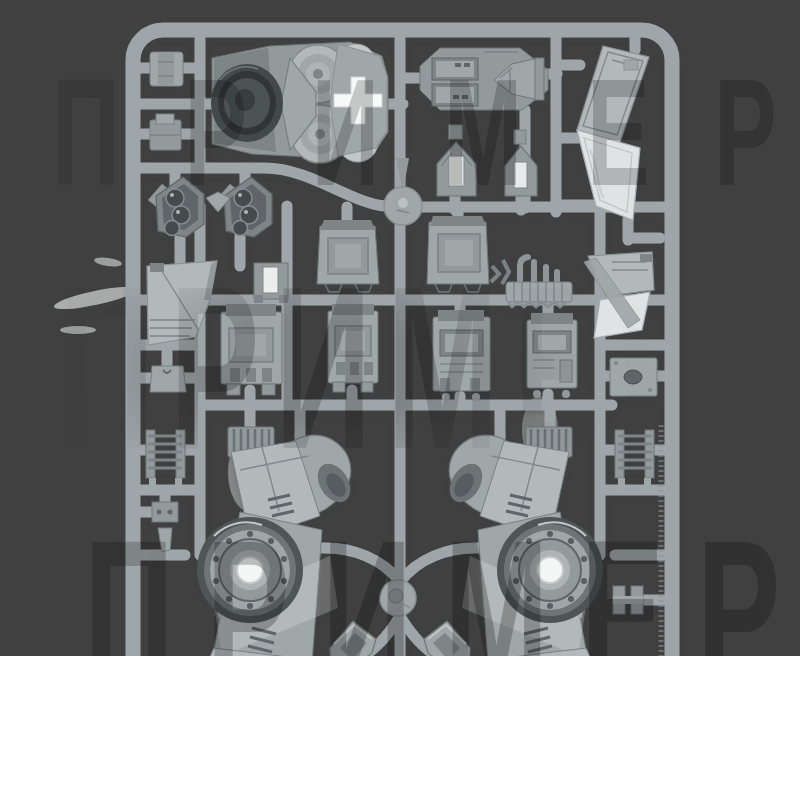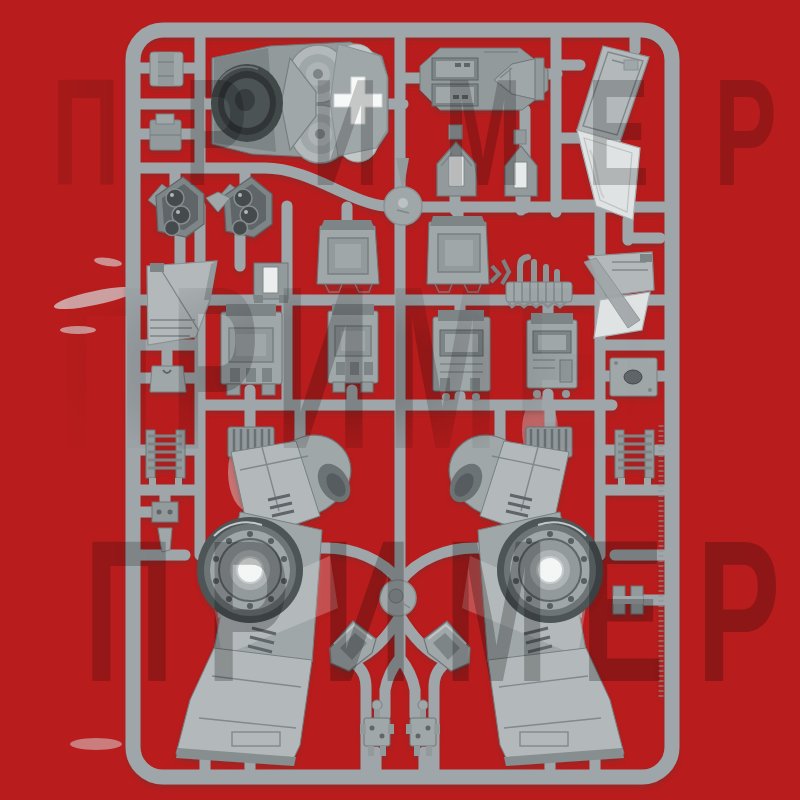--- a/index.html
+++ b/index.html
@@ -1,16 +1,16 @@
 <!DOCTYPE html>
 <html><head>
 <meta charset="utf-8">
 <style>
   html,body{margin:0;padding:0;background:#fff}
-  .stage{position:relative;width:800px;height:800px;background:#b91c1c;overflow:hidden;
+  .stage{position:relative;width:800px;height:656px;background:#404040;overflow:hidden;
          font-family:"Liberation Sans",sans-serif}
   .stage svg{position:absolute;left:0;top:0}
   .wm{position:absolute;font-weight:700;line-height:1;white-space:nowrap;
       mix-blend-mode:multiply;pointer-events:none;transform-origin:0 0;color:#c6c6c6}
   .wm-top{left:52px;top:56px;font-size:152px;letter-spacing:104px;transform:scaleX(.62);color:#cccccc;
       -webkit-mask-image:linear-gradient(90deg,rgba(0,0,0,.5),#000 22%,#000 82%,rgba(0,0,0,.85));
       mask-image:linear-gradient(90deg,rgba(0,0,0,.5),#000 22%,#000 82%,rgba(0,0,0,.85))}
   .wm-mid{left:58px;top:252px;font-size:232px;letter-spacing:26px;transform:scaleX(.58);color:#cacaca;
       -webkit-mask-image:radial-gradient(ellipse 52% 70% at 40% 50%,#000 30%,rgba(0,0,0,.12) 72%,transparent 100%);
       mask-image:radial-gradient(ellipse 52% 70% at 40% 50%,#000 30%,rgba(0,0,0,.12) 72%,transparent 100%)}

